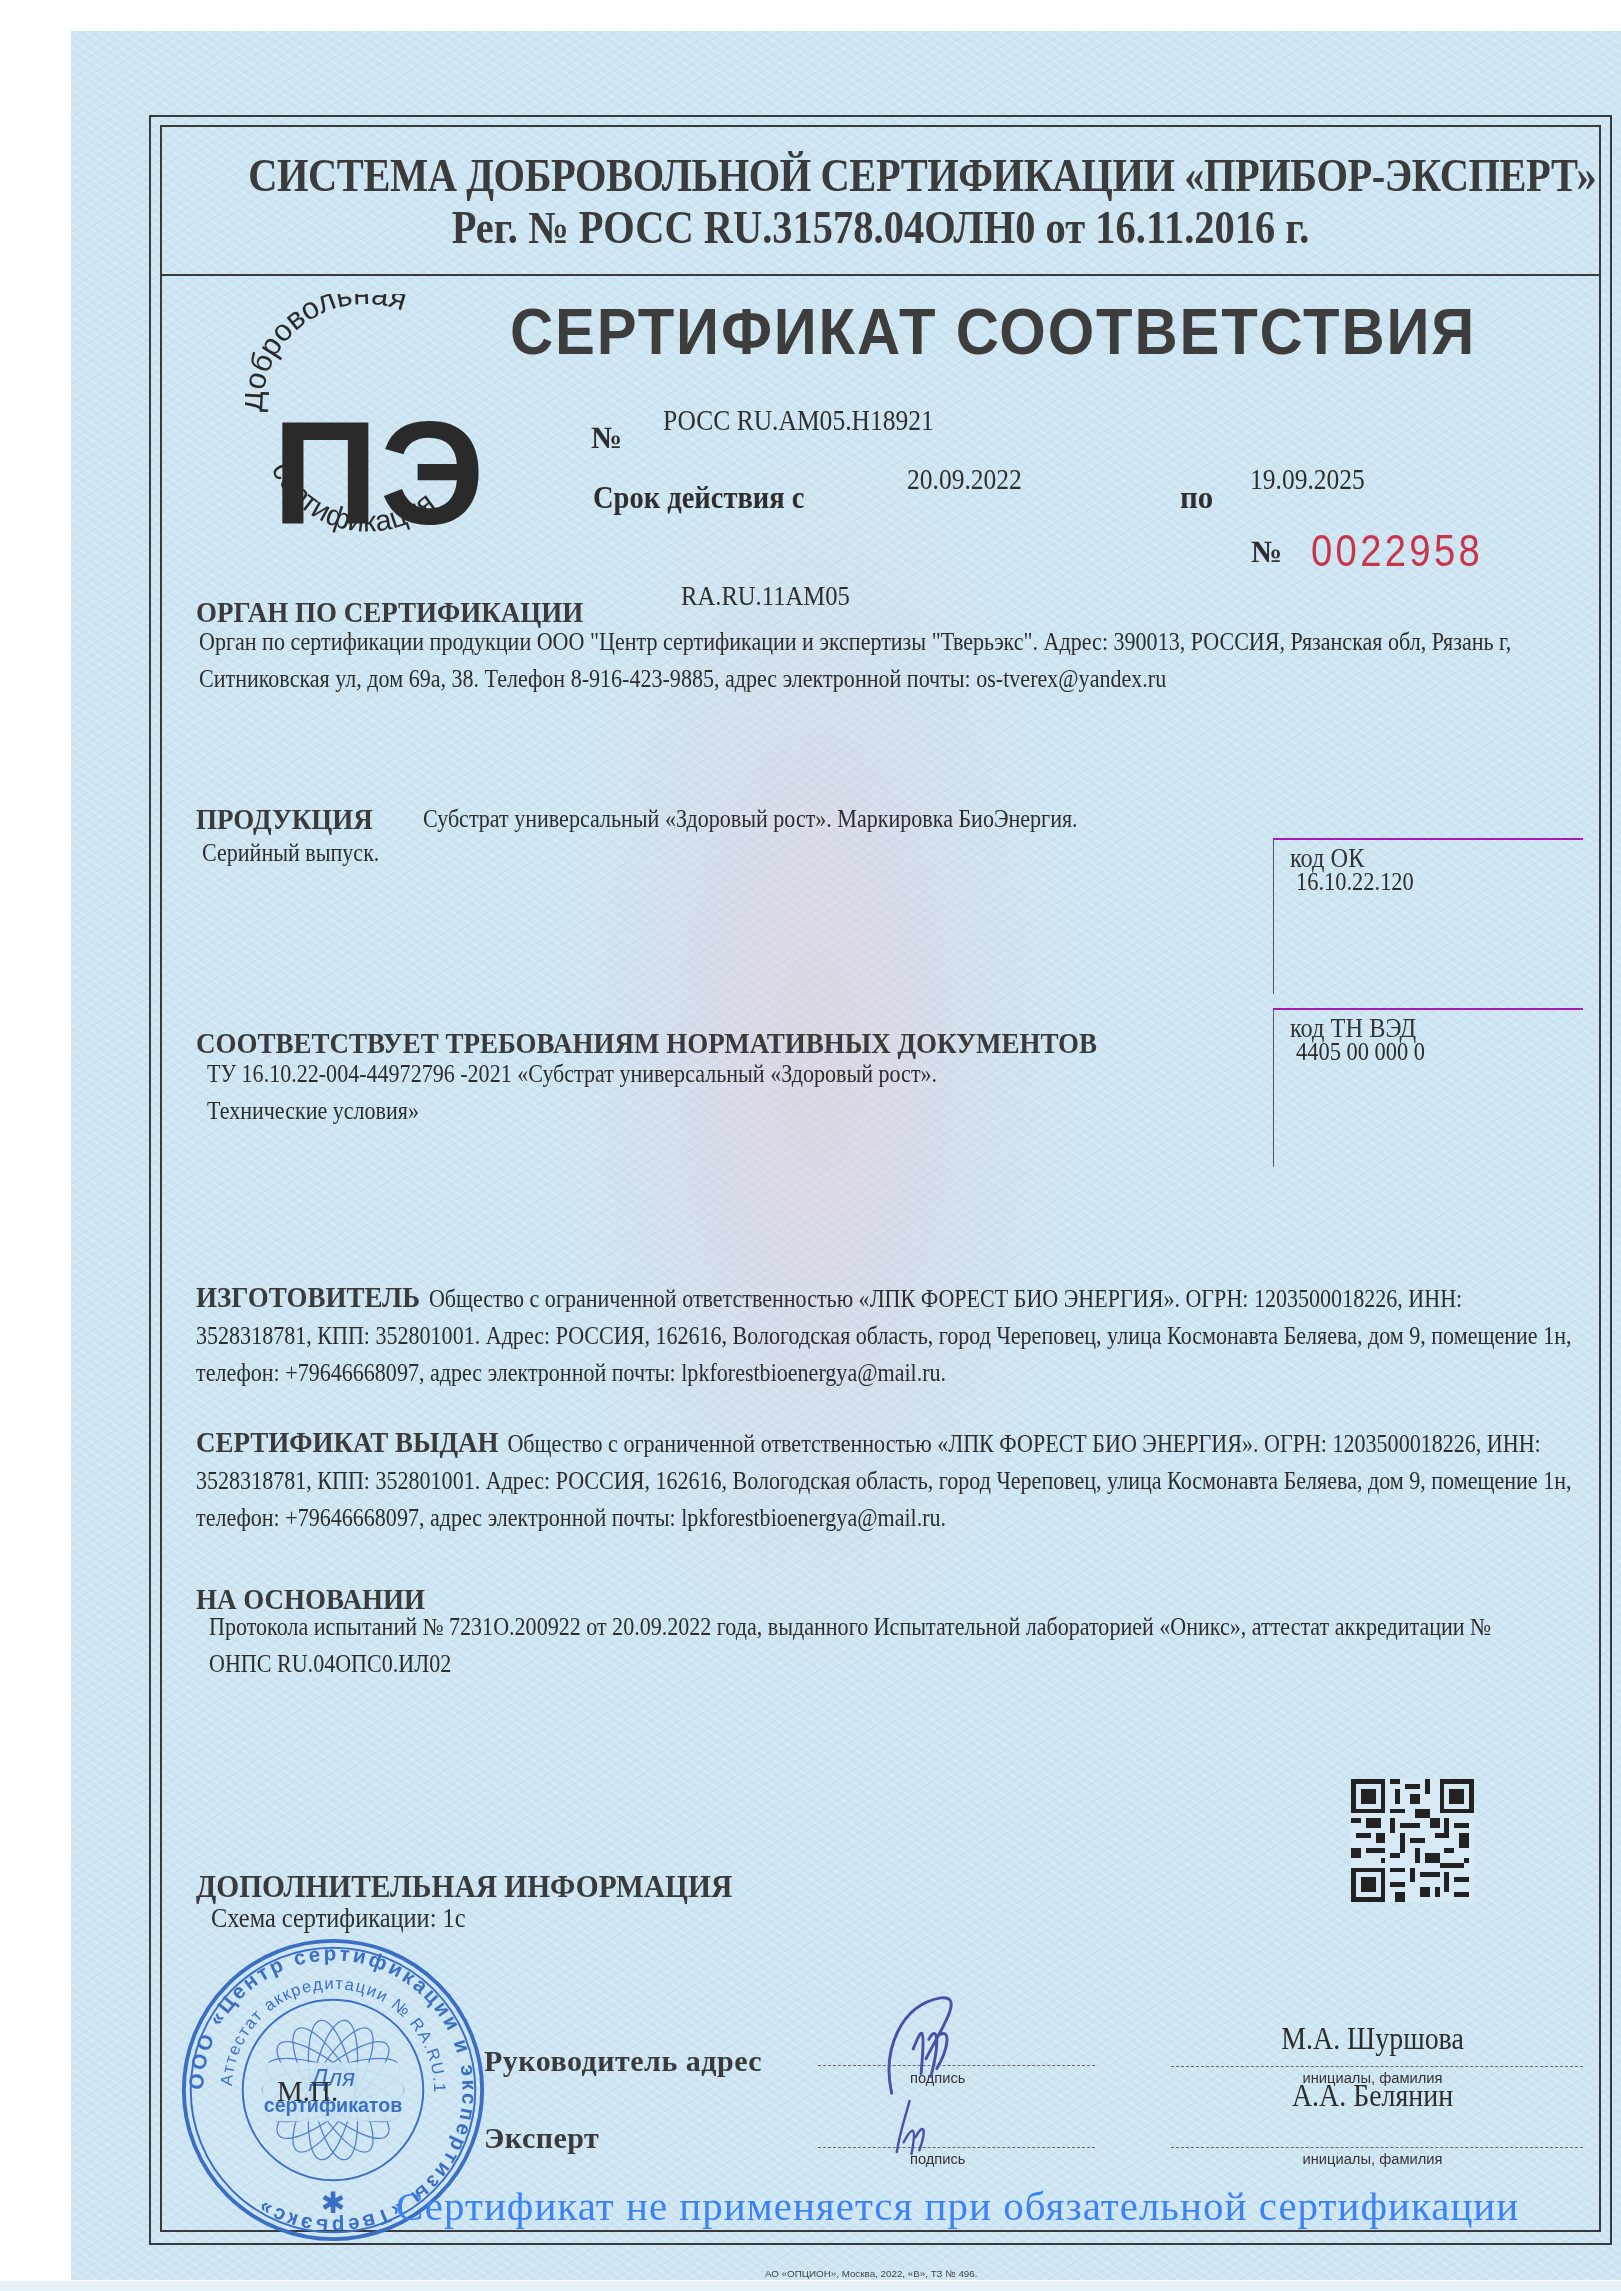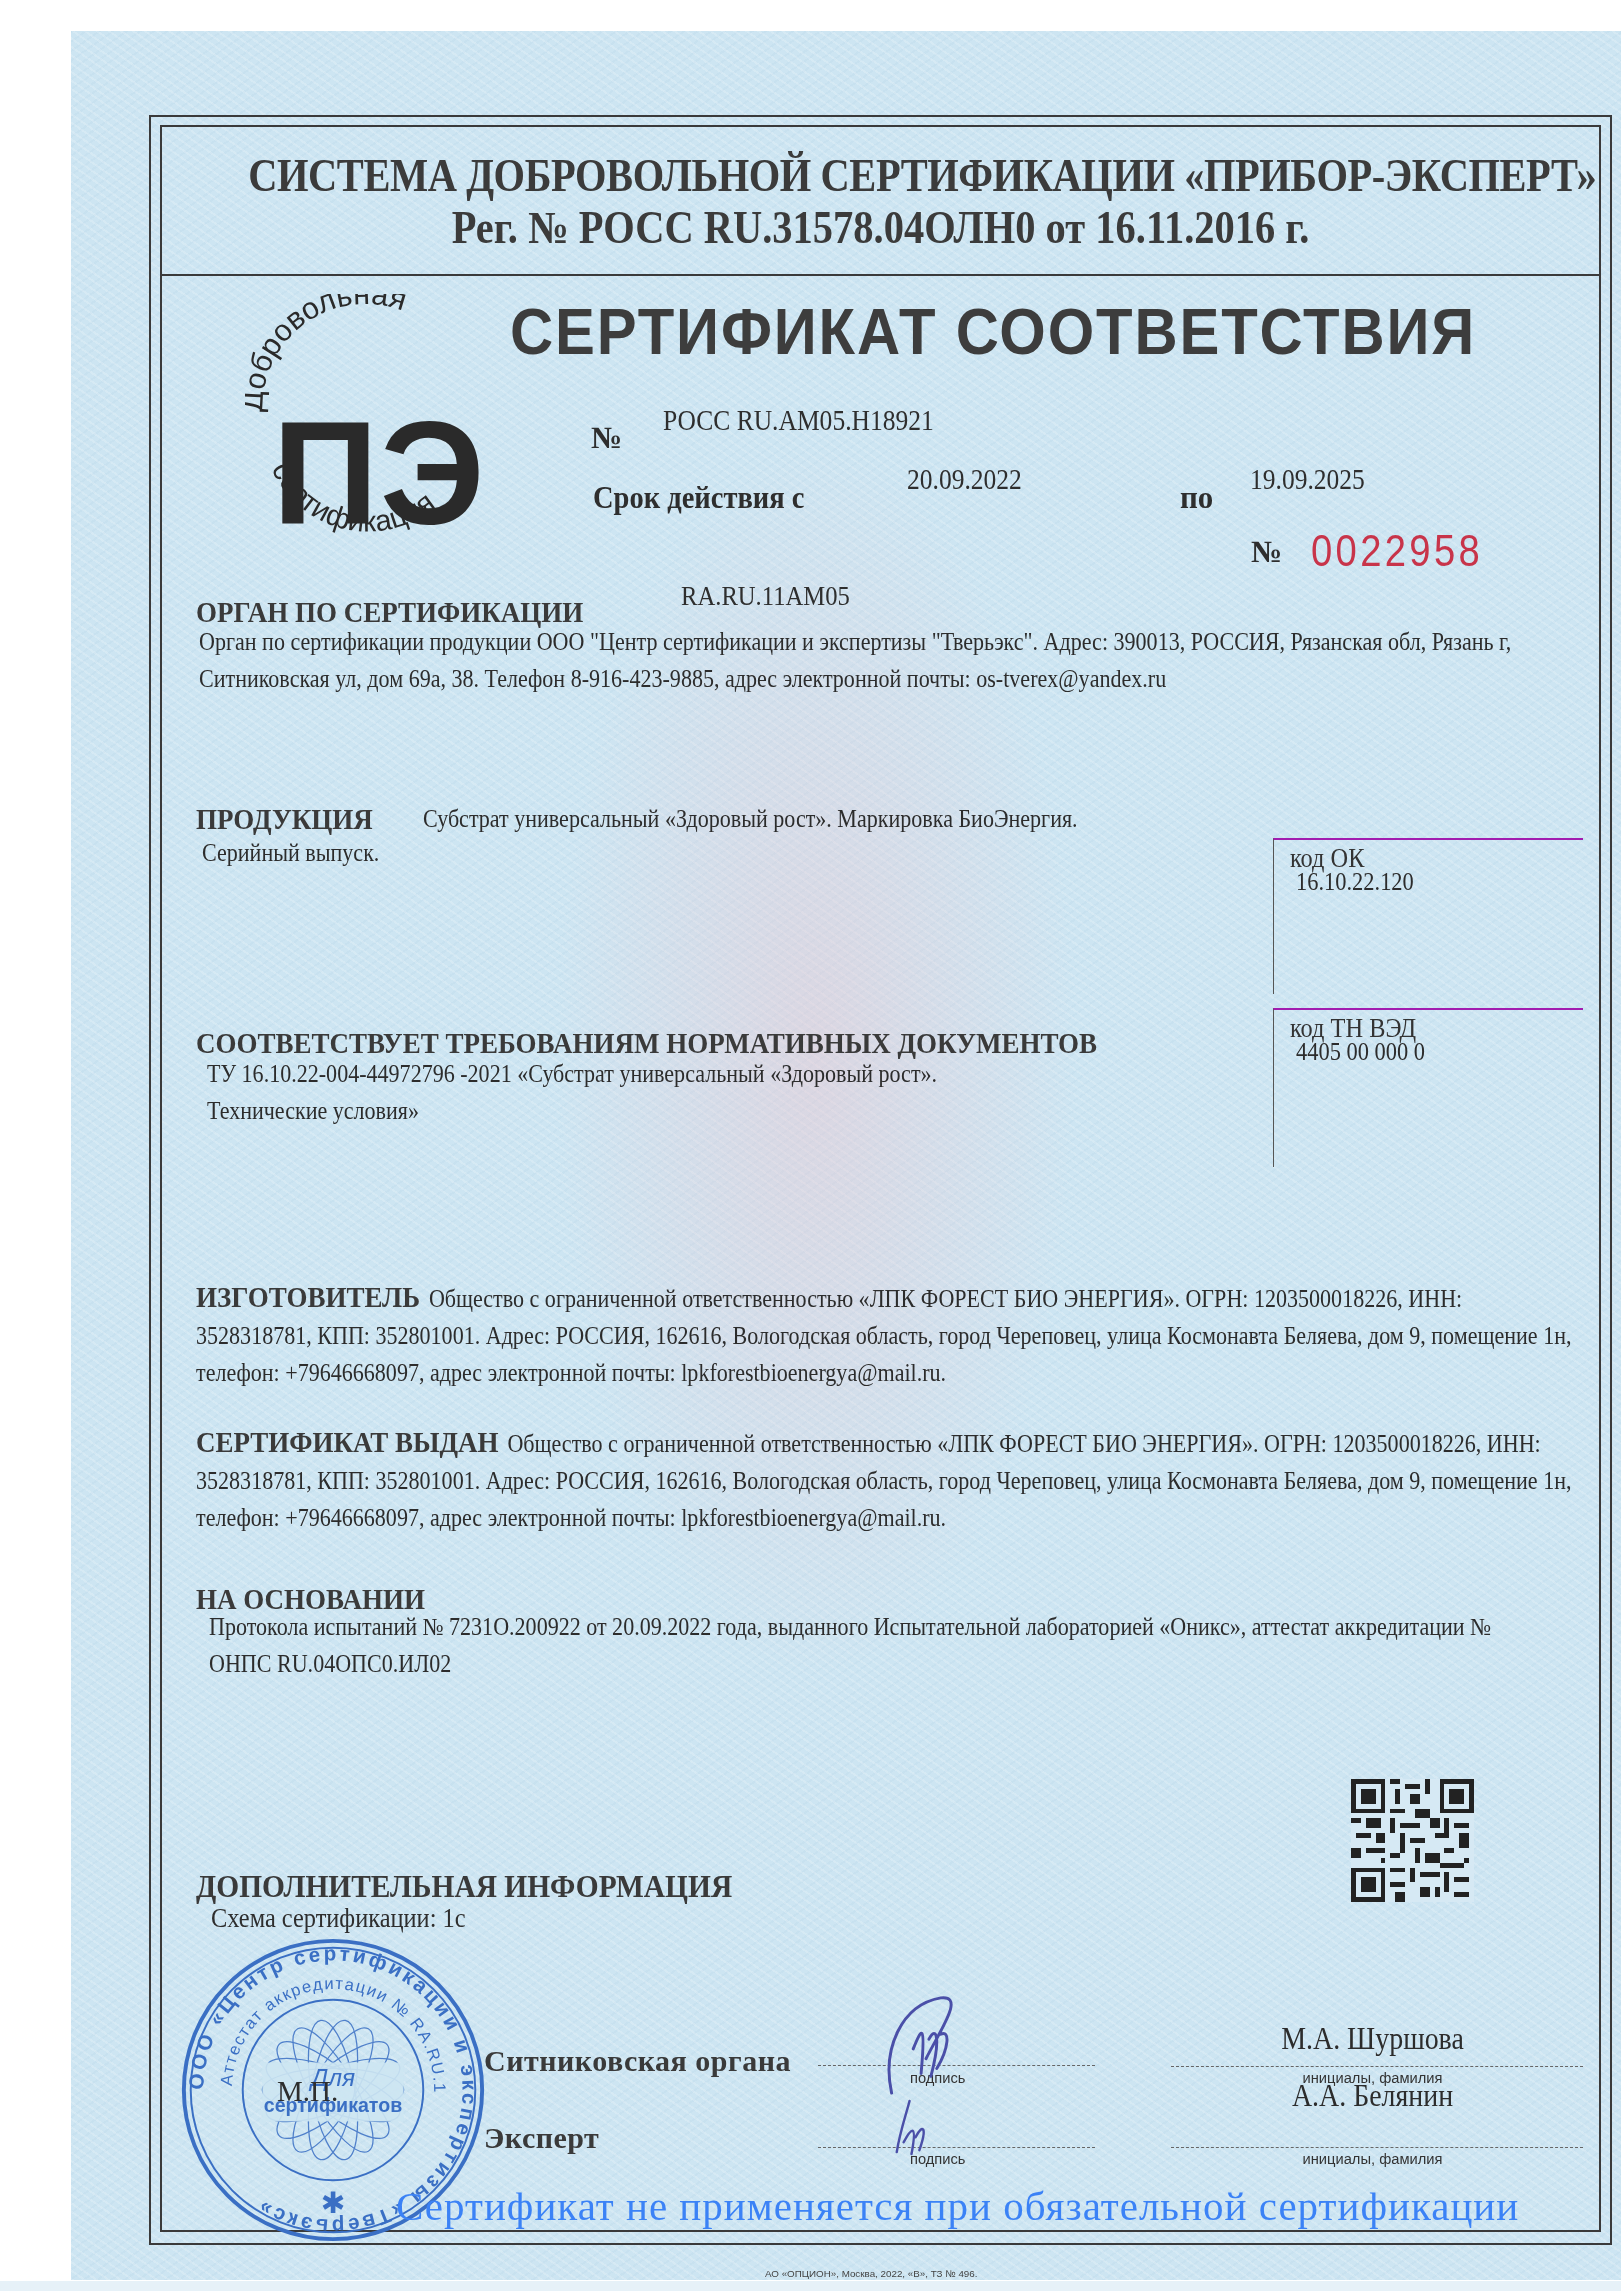--- a/index.html
+++ b/index.html
@@ -246,21 +246,21 @@
     <text font-family="Liberation Sans, DejaVu Sans, sans-serif" font-size="17" fill="#3a6fc4" letter-spacing="1.5">
       <textPath href="#stampInner" startOffset="4">Аттестат аккредитации № RA.RU.11АМ05</textPath>
     </text>
     <text x="160" y="156" text-anchor="middle" font-family="Liberation Sans, DejaVu Sans, sans-serif" font-size="25" font-style="italic" fill="#3a6fc4">Для</text>
     <text x="160" y="182" text-anchor="middle" font-family="Liberation Sans, DejaVu Sans, sans-serif" font-size="20" font-weight="bold" fill="#3a6fc4">сертификатов</text>
     <text x="160" y="285" text-anchor="middle" font-size="30" fill="#3a6fc4">✱</text>
   </svg>
 </div>
 <div class="abs mp">М.П.</div>
 
-<div class="abs sig-label sig-head-label">Ситниковская органа</div>
+<div class="abs sig-label sig-head-label">Руководитель адрес</div>
 <div class="dash-line" style="left:818px; top:2065px; width:277px;"></div>
 <div class="abs small-cap" style="left:910px; top:2070px;">подпись</div>
 <div class="abs" style="left:872px; top:1990px;">
   <svg width="108" height="108" viewBox="0 0 110 110">
     <path d="M 20 105 C 10 60, 30 15, 70 8 C 95 5, 70 40, 55 70 M 42 60 C 50 40, 55 30, 50 85 M 58 50 C 66 35, 70 50, 60 88 M 70 45 C 80 40, 78 60, 66 80" fill="none" stroke="#4a4fa8" stroke-width="3" stroke-linecap="round"></path>
   </svg>
 </div>
 <div class="abs name" style="left:1157px; top:2021px; width:431px; text-align:center;">М.А. Шуршова</div>
 <div class="dash-line" style="left:1171px; top:2066px; width:412px;"></div>
 <div class="abs small-cap" style="left:1157px; top:2070px; width:431px; text-align:center;">инициалы, фамилия</div>

